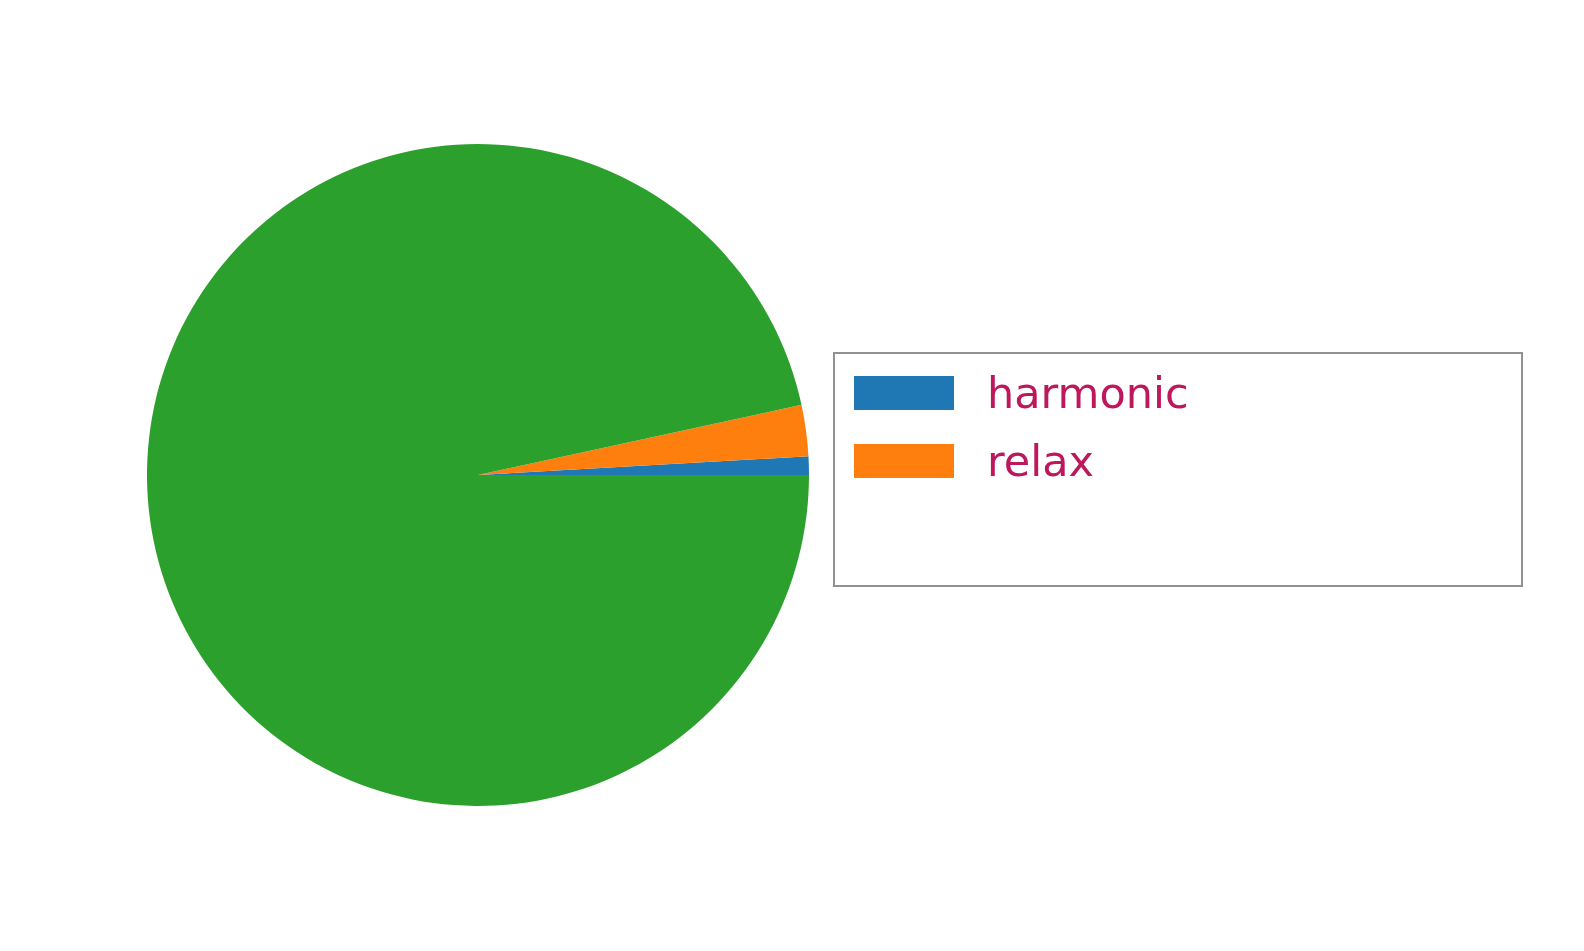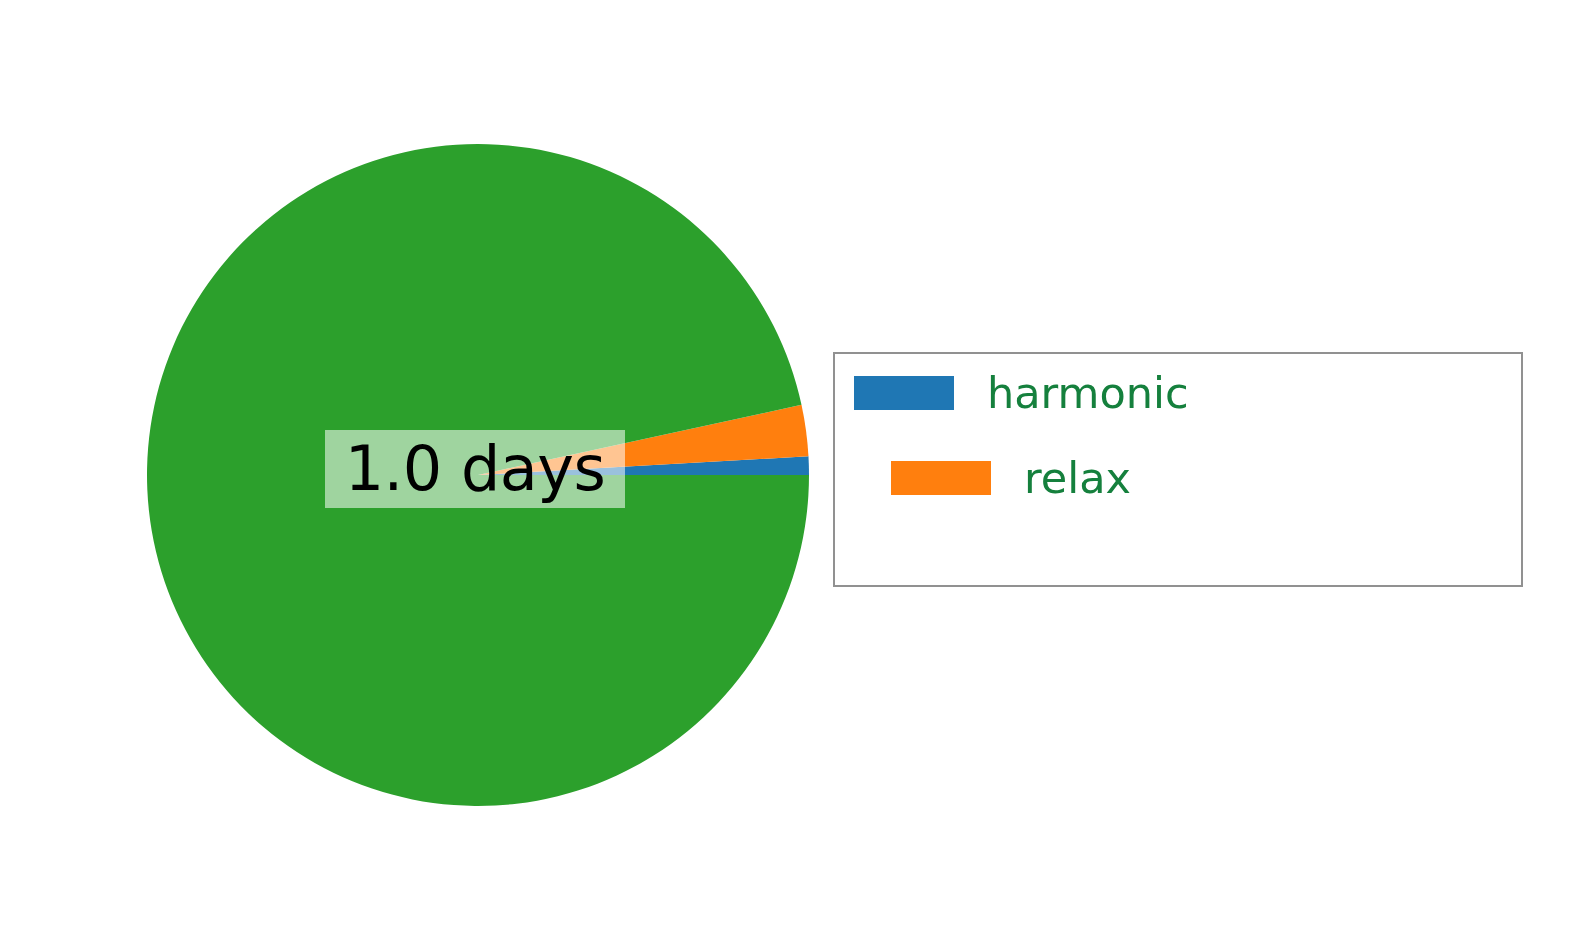--- a/index.html
+++ b/index.html
@@ -61,53 +61,50 @@
     border: 2px solid #919191;
   }
   .legend-row {
     position: absolute;
     left: 0;
     display: flex;
     align-items: center;
     height: 48px;
   }
   #legend-row-0 { top: 15px; }
-  #legend-row-1 { top: 100px; margin-left: 37px; }
+  #legend-row-1 { top: 83px; }
   #legend-row-2 { top: 152px; }
   .legend-swatch {
     width: 100px;
     height: 34px;
     margin-left: 19px;
     flex: none;
   }
   .legend-label {
     margin-left: 33px;
     font-size: 43px;
-    color: #15803d;
+    color: #be185d;
     line-height: 1;
     white-space: nowrap;
   }
 </style>
 </head>
 <body>
 
 <div id="figure">
 
   <div id="pie-area">
     <svg id="pie-svg" width="960" height="951" viewBox="0 0 960 951">
       <g id="pie-wedges">
           <path d="M 478 475 L 809.00 475.00 A 331 331 0 0 0 808.47 456.29 Z" fill="#1f77b4" stroke="none"></path>
           <path d="M 478 475 L 808.47 456.29 A 331 331 0 0 0 801.48 404.83 Z" fill="#ff7f0e" stroke="none"></path>
           <path d="M 478 475 L 801.48 404.83 A 331 331 0 1 0 809.00 475.00 Z" fill="#2ca02c" stroke="none"></path>
         </g>
     </svg>
 
-    <div id="center-label">
-      <span>1.0 days</span>
-    </div>
   </div>
 
   <div id="legend" style="border-color: rgb(145, 145, 145); background: rgb(255, 255, 255);">
     <div class="legend-row" id="legend-row-0">
       <span class="legend-swatch" id="legend-swatch-0" style="background: rgb(31, 119, 180);"></span>
       <span class="legend-label">harmonic</span>
     </div>
     <div class="legend-row" id="legend-row-1">
       <span class="legend-swatch" id="legend-swatch-1" style="background: rgb(255, 127, 14);"></span>
       <span class="legend-label">relax</span>

